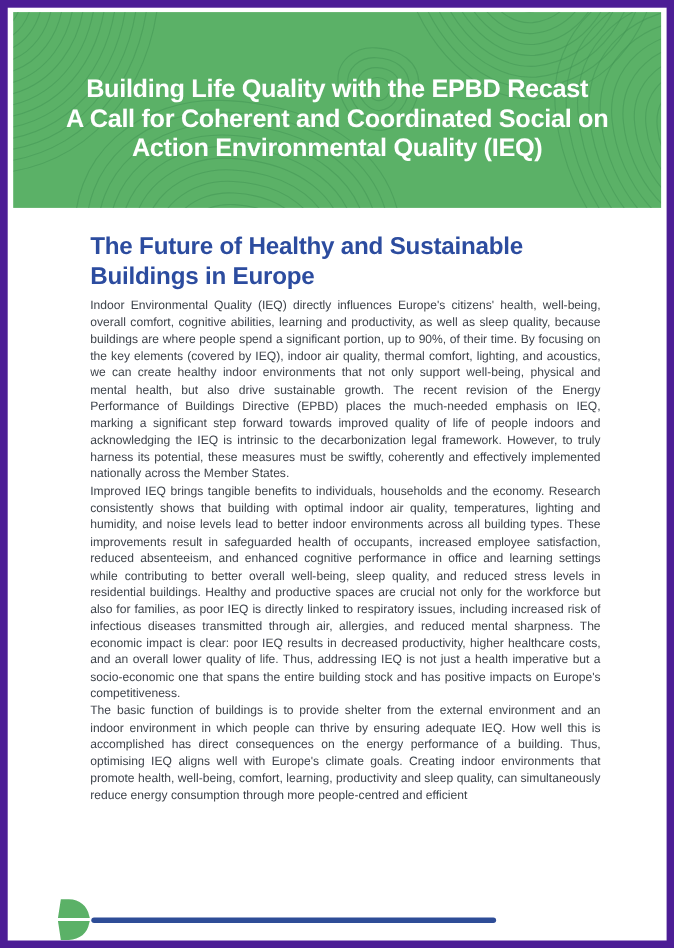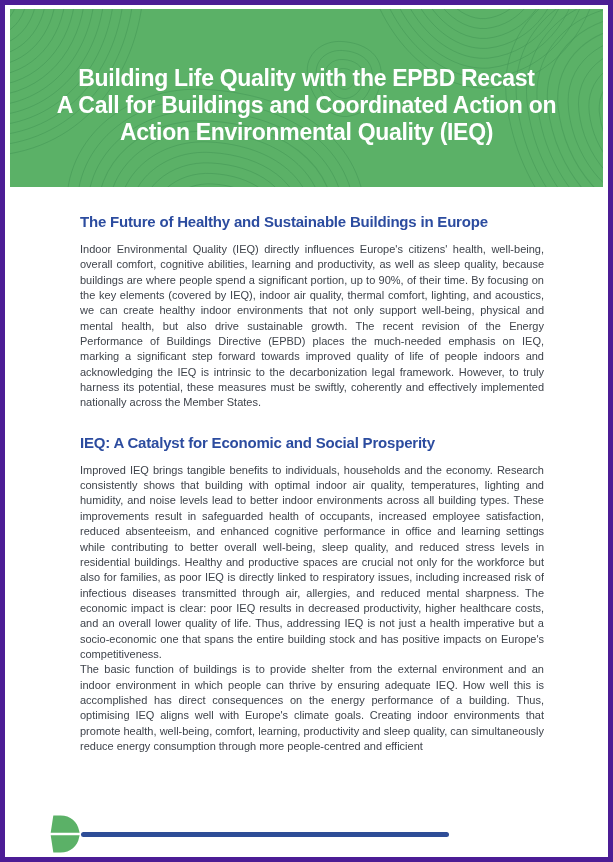--- a/index.html
+++ b/index.html
@@ -1,27 +1,27 @@
 <!DOCTYPE html>
 <html><head>
 <meta charset="utf-8">
 <style>
   html,body{margin:0;padding:0;background:#ffffff;}
   body{width:613px;height:862px;position:relative;font-family:"Liberation Sans",sans-serif;overflow:hidden;}
-  .page{position:absolute;inset:0;background:#ffffff;border:5px solid #4c1d95;box-sizing:border-box;overflow:hidden;}
+  .page{position:absolute;inset:0;background:#ffffff;border:7px solid #4c1d95;box-sizing:border-box;overflow:hidden;}
 
   
   .banner{position:absolute;left:5px;right:5px;top:4px;height:178px;background:#5bb167;overflow:hidden;}
   .banner .pattern{position:absolute;inset:0;width:100%;height:100%;}
   .banner .title{position:relative;z-index:2;height:100%;display:flex;flex-direction:column;justify-content:center;align-items:center;transform:translateY(7px);
     color:#ffffff;font-weight:bold;font-size:23px;line-height:27px;letter-spacing:-0.3px;text-align:center;}
 
   
   .content{position:absolute;top:182px;left:75px;width:464px;bottom:57px;overflow:hidden;}
-  .content h2{font-size:15px;line-height:27px;font-weight:bold;color:#2c4c9f;letter-spacing:-0.2px;margin:18px 0 7px 0;}
+  .content h2{font-size:22px;line-height:27px;font-weight:bold;color:#2c4c9f;letter-spacing:-0.2px;margin:18px 0 7px 0;}
   .content section:first-child h2{margin-top:21px;}
   .content p{font-size:11px;line-height:15.35px;color:#3e434b;text-align:justify;margin:0;}
 
   
   .logo{position:absolute;left:42px;top:810px;width:34px;height:38px;}
   .rule{position:absolute;left:76px;top:827px;width:368px;height:4.5px;border-radius:3px;background:#2e4d97;}
 </style>
 </head>
 <body>
 
@@ -98,32 +98,31 @@
         </g>
       <g transform="translate(340,70)">
           <use href="#contour" transform="scale(0.35)"></use>
           <use href="#contour" transform="scale(0.65)"></use>
           <use href="#contour" transform="scale(0.95)"></use>
           <use href="#contour" transform="scale(1.25)"></use>
         </g>
     </svg>
     <div class="title">
       <div>Building Life Quality with the EPBD Recast</div>
-      <div>A Call for Buildings and Coordinated Action on</div>
+      <div>A Call for Coherent and Coordinated Social on</div>
       <div>Action Environmental Quality (IEQ)</div>
     </div>
   </header>
 
   <main class="content">
     <section>
       <h2>The Future of Healthy and Sustainable Buildings in Europe</h2>
       <p>Indoor Environmental Quality (IEQ) directly influences Europe's citizens' health, well-being, overall comfort, cognitive abilities, learning and productivity, as well as sleep quality, because buildings are where people spend a significant portion, up to 90%, of their time. By focusing on the key elements (covered by IEQ), indoor air quality, thermal comfort, lighting, and acoustics, we can create healthy indoor environments that not only support well-being, physical and mental health, but also drive sustainable growth. The recent revision of the Energy Performance of Buildings Directive (EPBD) places the much-needed emphasis on IEQ, marking a significant step forward towards improved quality of life of people indoors and acknowledging the IEQ is intrinsic to the decarbonization legal framework. However, to truly harness its potential, these measures must be swiftly, coherently and effectively implemented nationally across the Member States.</p>
     </section>
     <section>
-      <h2>IEQ: A Catalyst for Economic and Social Prosperity</h2>
       <p>Improved IEQ brings tangible benefits to individuals, households and the economy. Research consistently shows that building with optimal indoor air quality, temperatures, lighting and humidity, and noise levels lead to better indoor environments across all building types. These improvements result in safeguarded health of occupants, increased employee satisfaction, reduced absenteeism, and enhanced cognitive performance in office and learning settings while contributing to better overall well-being, sleep quality, and reduced stress levels in residential buildings. Healthy and productive spaces are crucial not only for the workforce but also for families, as poor IEQ is directly linked to respiratory issues, including increased risk of infectious diseases transmitted through air, allergies, and reduced mental sharpness. The economic impact is clear: poor IEQ results in decreased productivity, higher healthcare costs, and an overall lower quality of life. Thus, addressing IEQ is not just a health imperative but a socio-economic one that spans the entire building stock and has positive impacts on Europe's competitiveness.</p>
     </section>
     <section>
       <p>The basic function of buildings is to provide shelter from the external environment and an indoor environment in which people can thrive by ensuring adequate IEQ. How well this is accomplished has direct consequences on the energy performance of a building. Thus, optimising IEQ aligns well with Europe's climate goals. Creating indoor environments that promote health, well-being, comfort, learning, productivity and sleep quality, can simultaneously reduce energy consumption through more people-centred and efficient</p>
     </section>
   </main>
 
   <footer>
     <svg class="logo" viewBox="0 0 35 38" aria-hidden="true">
       <path d="M6.5,0 H14 C24,0 31.5,6.5 33,15.5 L33.6,17.6 H3.8 Z" fill="#5bb167"></path>

